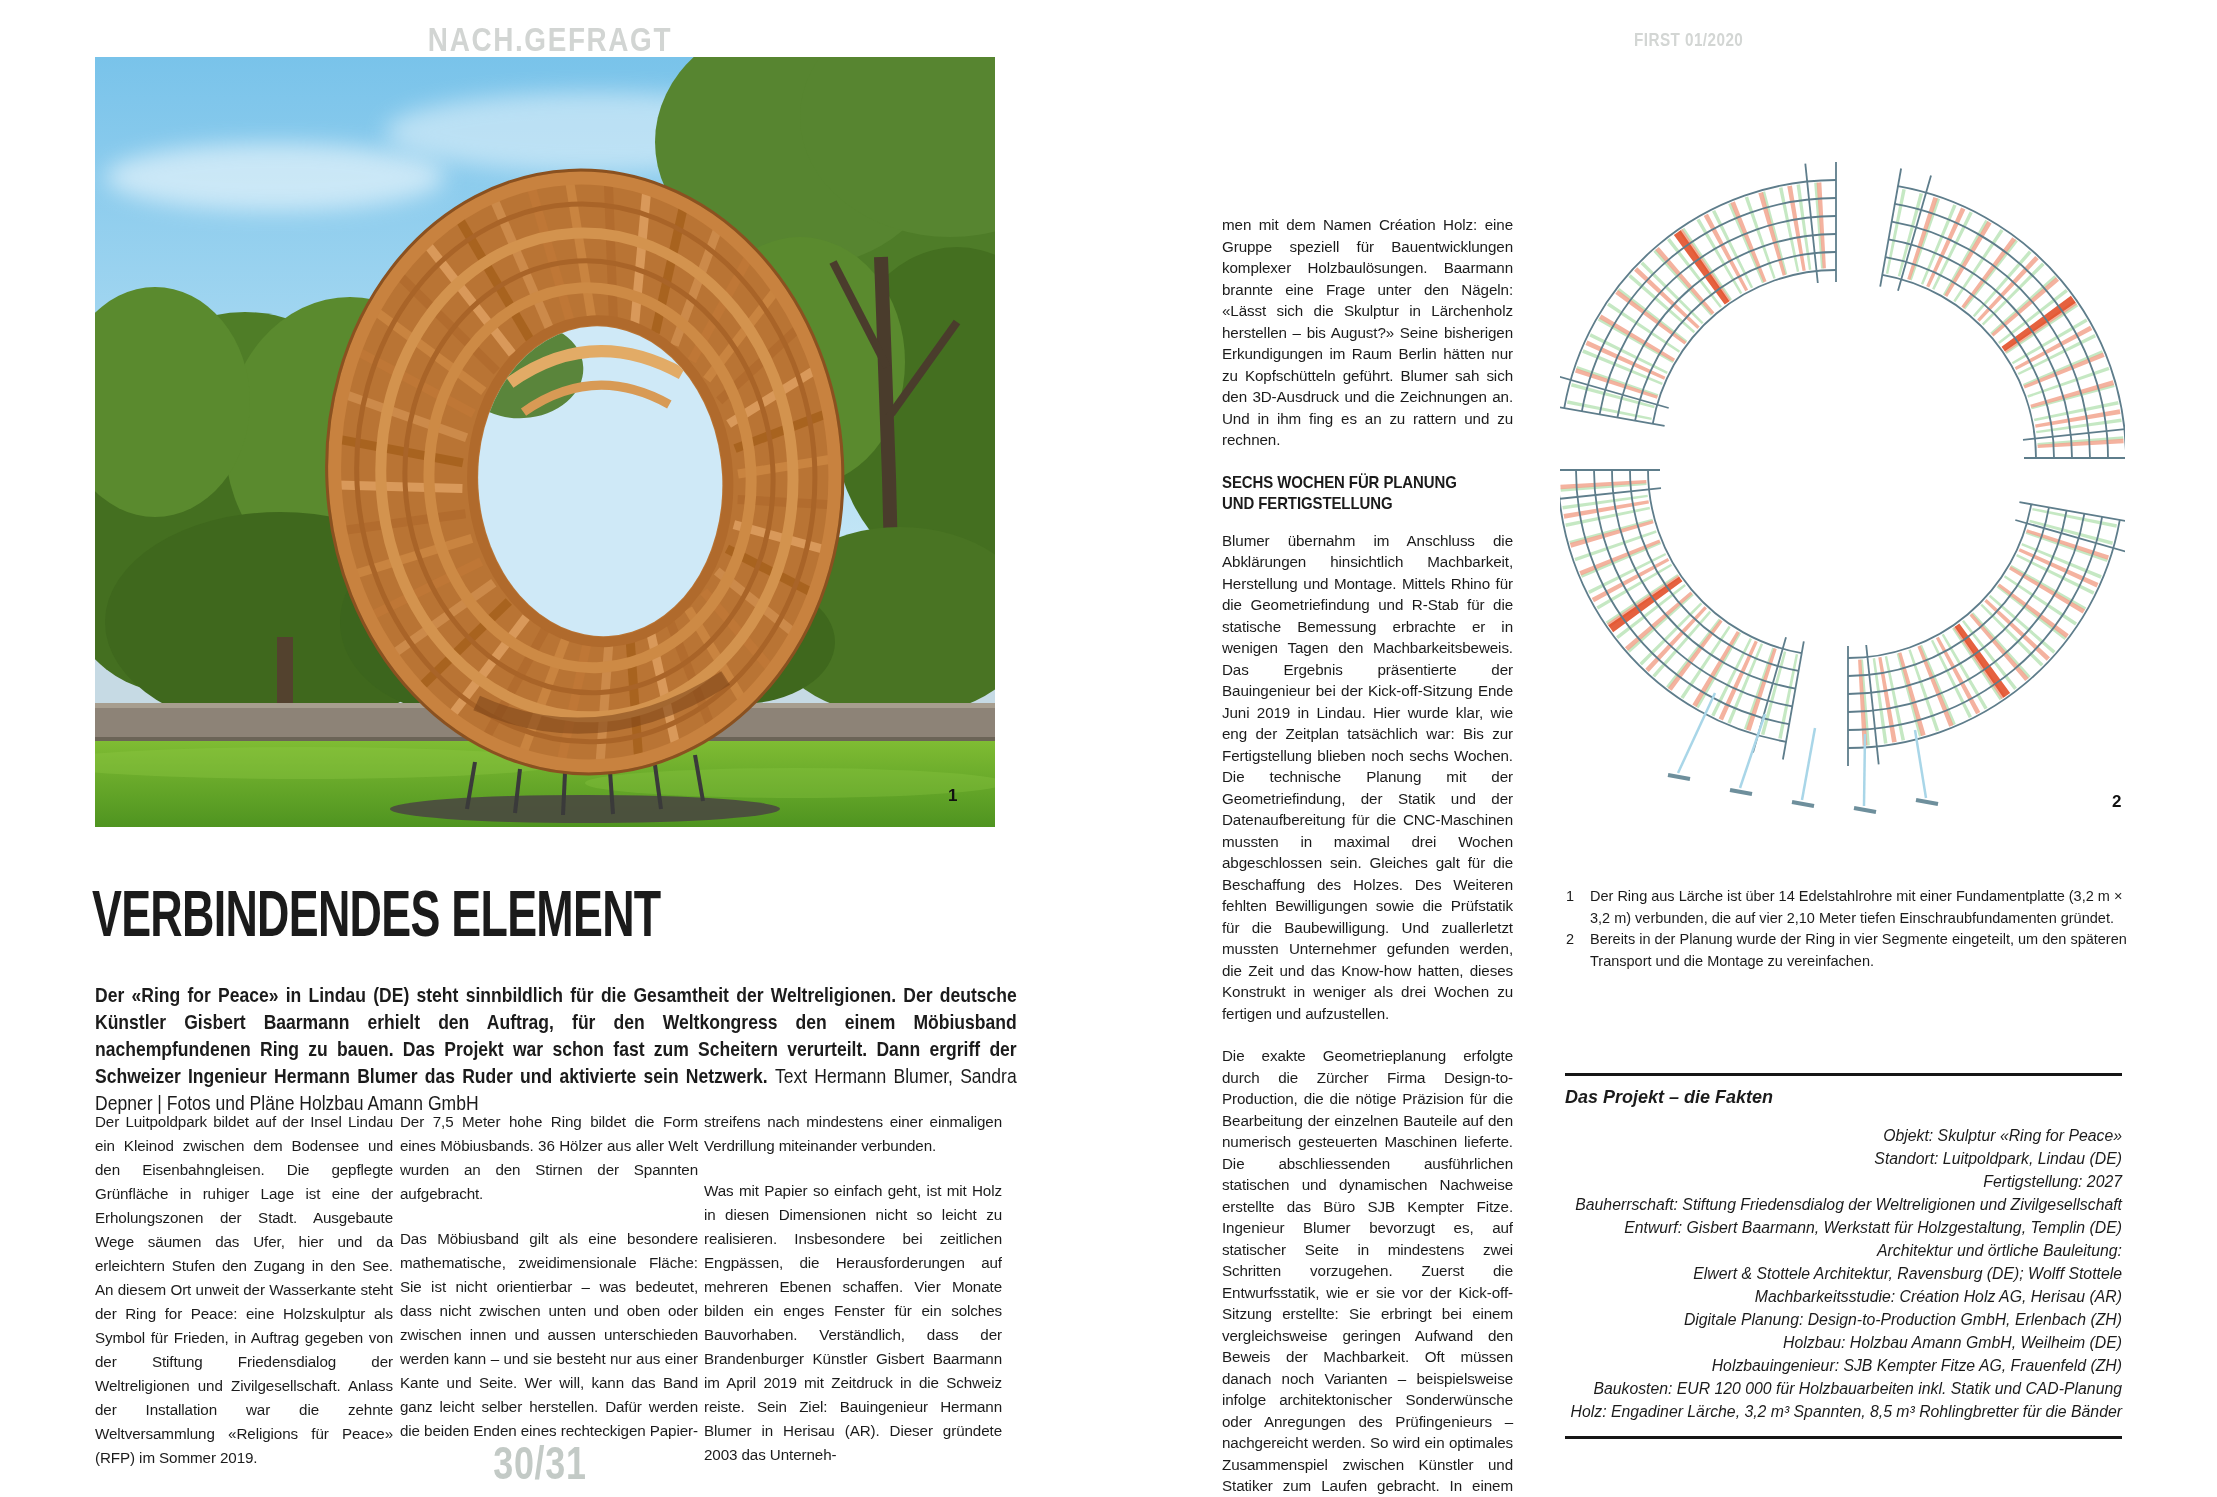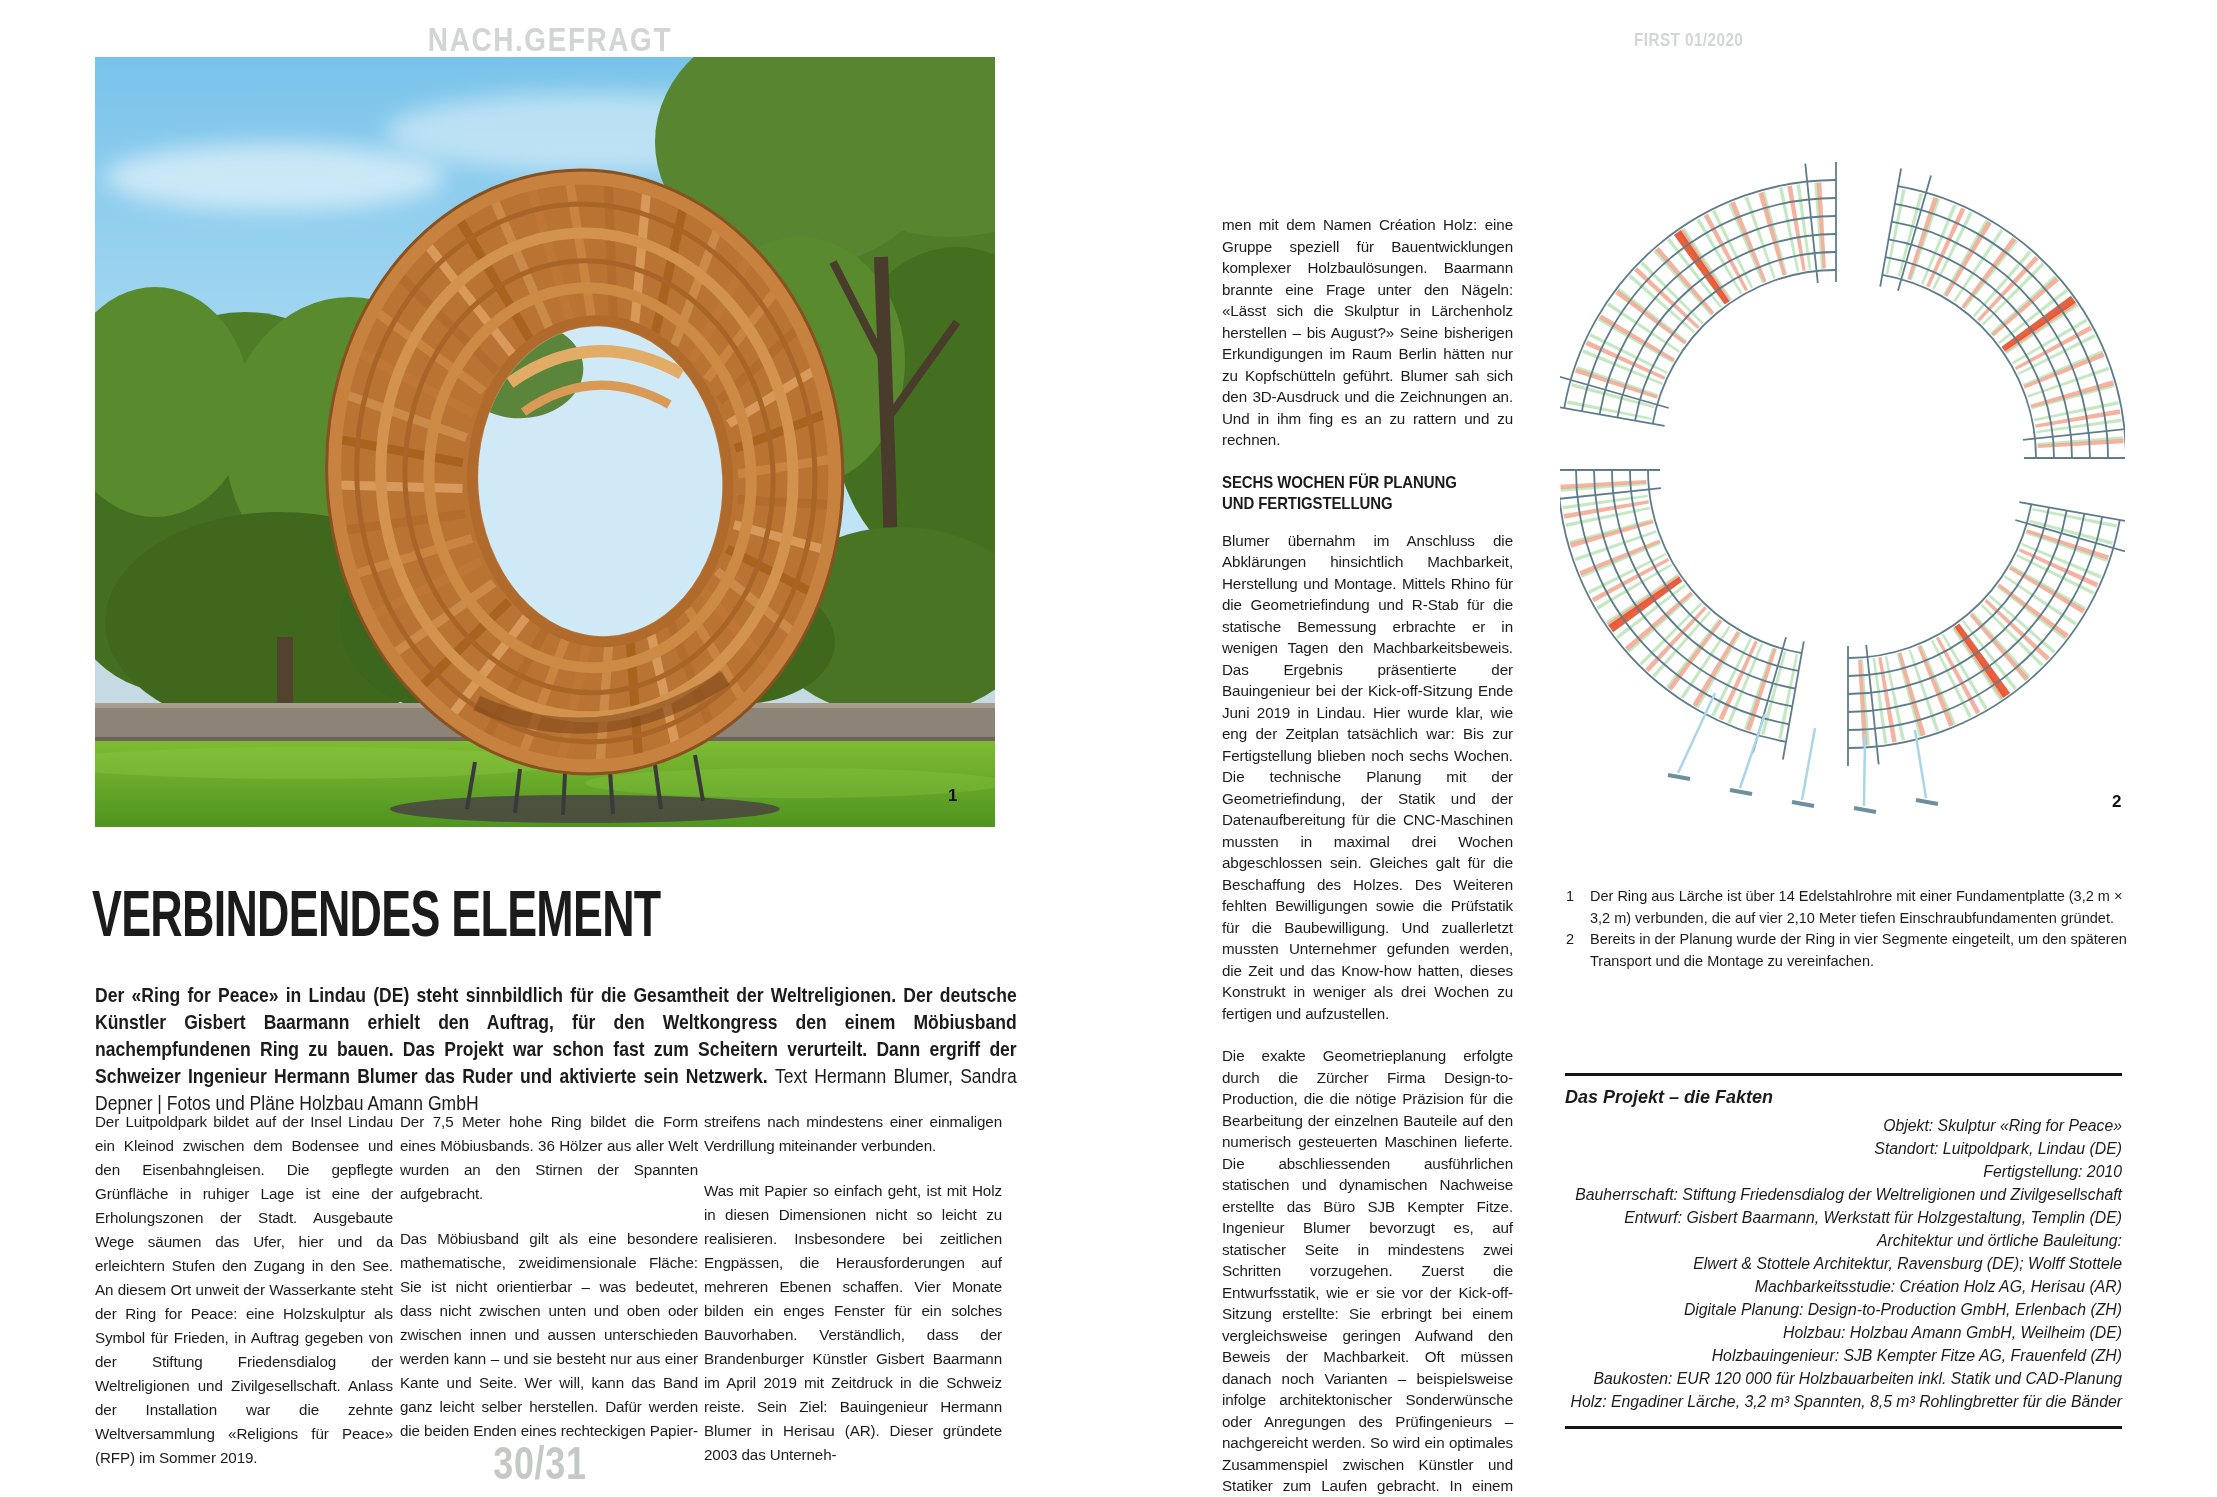--- a/index.html
+++ b/index.html
@@ -42,21 +42,21 @@
   
   .drawing{left:1560px;top:118px;width:565px;height:730px;}
   
   .captions{left:1566px;top:886px;width:578px;font-size:14.5px;line-height:21.5px;color:#1b1b1b;}
   .caption{display:flex;gap:10px;margin:0;}
   .caption .cap-num{width:14px;flex:0 0 14px;}
   .caption .cap-text{flex:1;}
   
   .factbox{left:1565px;top:1073px;width:557px;font-style:italic;}
   .factbox .rule{border-top:3px solid #161616;height:0;}
-  .factbox .fb-title{font-size:18px;font-weight:bold;margin:11px 0 6px 0;}
+  .factbox .fb-title{font-size:18px;font-weight:bold;margin:11px 0 16px 0;}
   .factbox .fb-line{font-size:15.8px;line-height:23px;text-align:right;}
   .factbox .rule-bottom{margin-top:13px;}
 </style>
 </head>
 <body>
 
 <div class="abs section-label">NACH.GEFRAGT</div>
 <div class="abs issue-label">FIRST 01/2020</div>
 
 <div class="abs photo">
@@ -308,21 +308,21 @@
     <div class="cap-num">2</div>
     <div class="cap-text">Bereits in der Planung wurde der Ring in vier Segmente eingeteilt, um den späteren Transport und die Montage zu vereinfachen.</div>
   </div>
 </div>
 
 <div class="abs factbox">
   <div class="rule"></div>
   <div class="fb-title">Das Projekt – die Fakten</div>
   <div class="fb-line">Objekt: Skulptur «Ring for Peace»</div>
   <div class="fb-line">Standort: Luitpoldpark, Lindau (DE)</div>
-  <div class="fb-line">Fertigstellung: 2010</div>
+  <div class="fb-line">Fertigstellung: 2027</div>
   <div class="fb-line">Bauherrschaft: Stiftung Friedensdialog der Weltreligionen und Zivilgesellschaft</div>
   <div class="fb-line">Entwurf: Gisbert Baarmann, Werkstatt für Holzgestaltung, Templin (DE)</div>
   <div class="fb-line">Architektur und örtliche Bauleitung:</div>
   <div class="fb-line">Elwert &amp; Stottele Architektur, Ravensburg (DE); Wolff Stottele</div>
   <div class="fb-line">Machbarkeitsstudie: Création Holz AG, Herisau (AR)</div>
   <div class="fb-line">Digitale Planung: Design-to-Production GmbH, Erlenbach (ZH)</div>
   <div class="fb-line">Holzbau: Holzbau Amann GmbH, Weilheim (DE)</div>
   <div class="fb-line">Holzbauingenieur: SJB Kempter Fitze AG, Frauenfeld (ZH)</div>
   <div class="fb-line">Baukosten: EUR 120 000 für Holzbauarbeiten inkl. Statik und CAD-Planung</div>
   <div class="fb-line">Holz: Engadiner Lärche, 3,2 m³ Spannten, 8,5 m³ Rohlingbretter für die Bänder</div>

